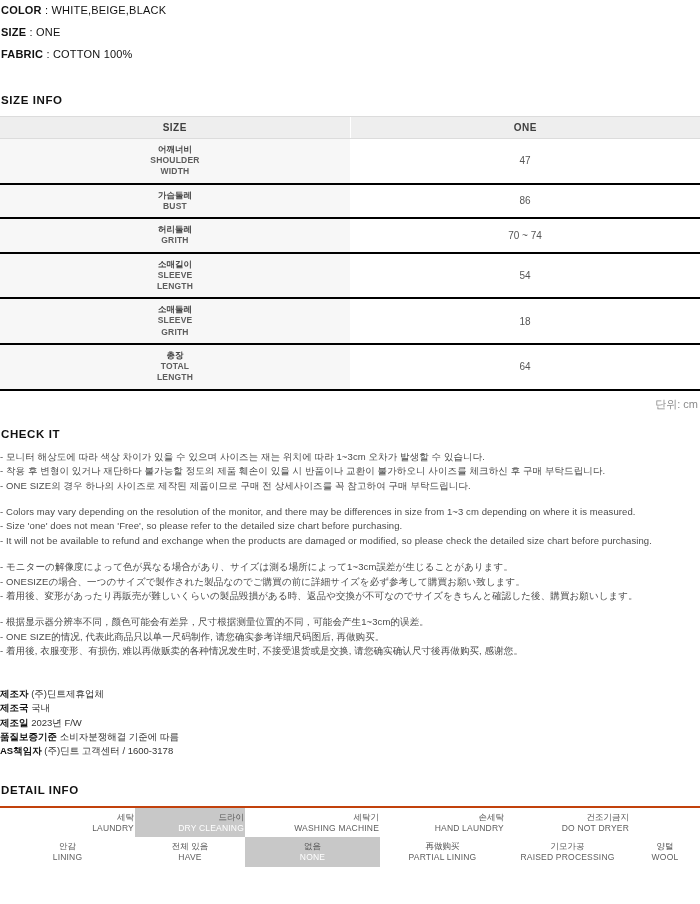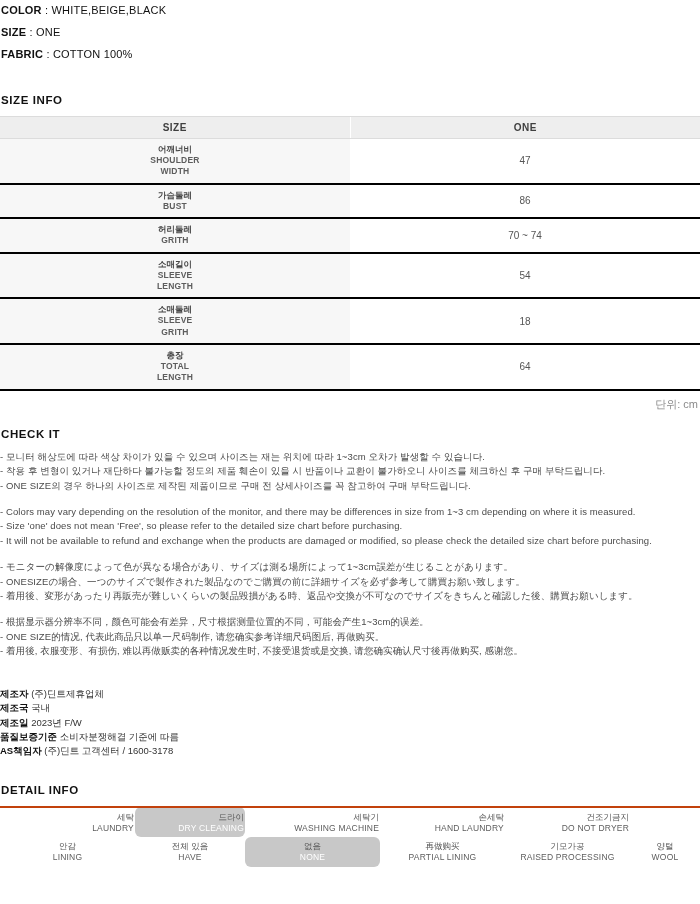--- a/index.html
+++ b/index.html
@@ -119,21 +119,20 @@
     vertical-align: middle;
     font-size: 8.5px;
     color: #555;
     line-height: 1.3;
     padding: 2px 1px;
   }
   table.detail-table tr.head-row td { border-top: 2px solid #c2410c; text-align: right; }
   td.cell-on {
     background: #c8c8c8;
     color: #ffffff;
-    border-radius: 6px;
   }
   td.cell-on .en { color: #ffffff; }
   .ko { display: block; font-size: 8.5px; }
   .en { display: block; font-size: 8.5px; color: #5d5d5d; letter-spacing: 0.2px; }
   td.cat { color: #555; }
 </style>
 </head>
 <body>
 
 <div class="wrap">

